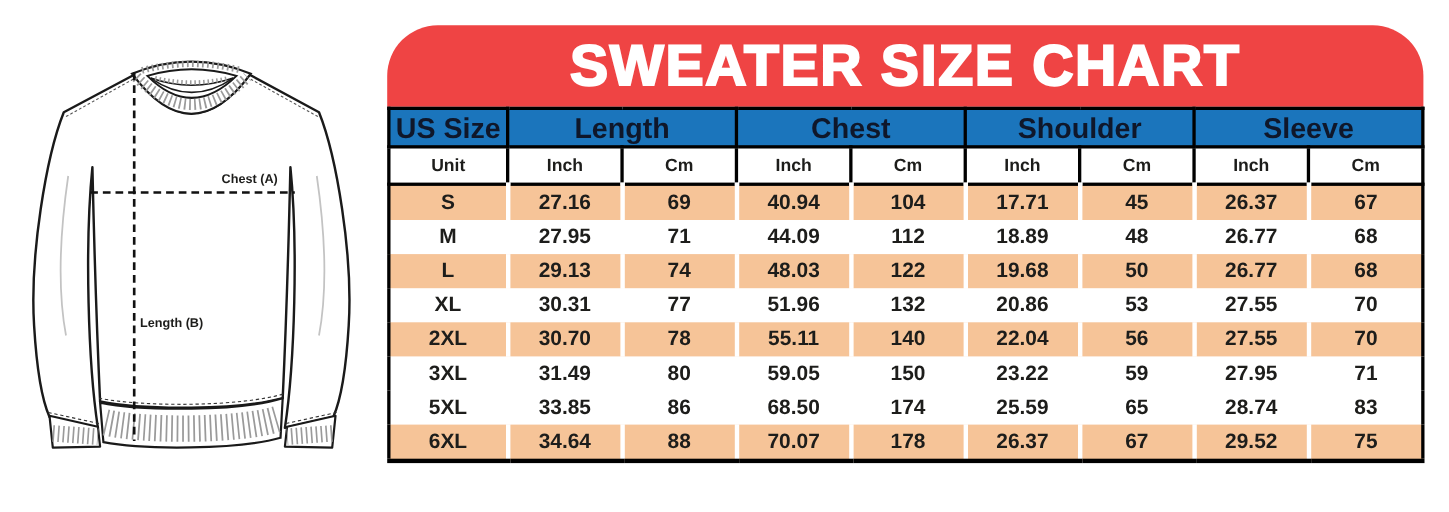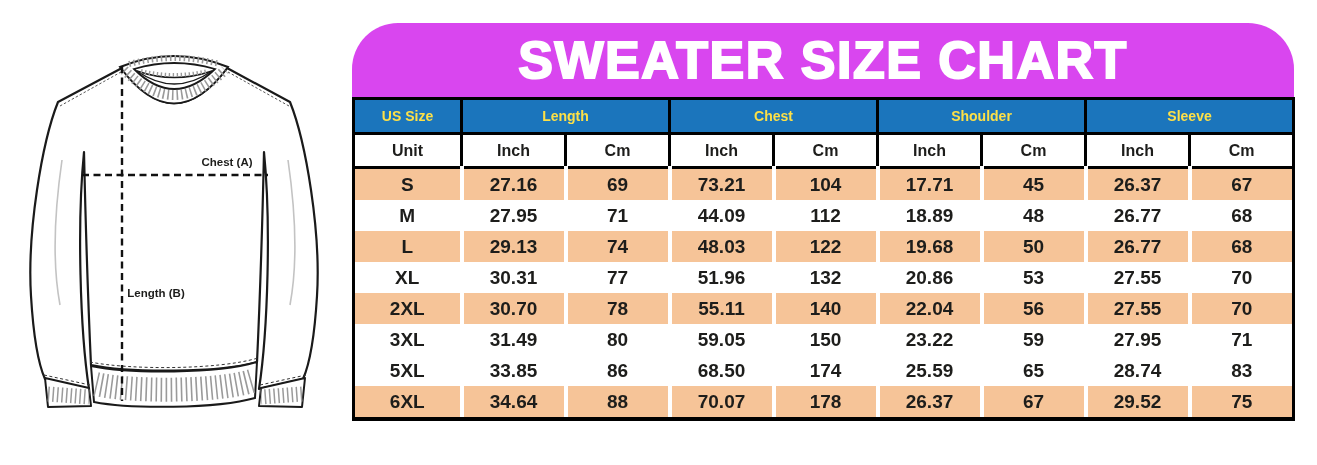--- a/index.html
+++ b/index.html
@@ -3,31 +3,31 @@
 <meta charset="utf-8">
 <style>
   html,body{margin:0;padding:0;background:#fff;}
   body{width:1317px;height:465px;overflow:hidden;font-family:"Liberation Sans",sans-serif;}
   .stage{position:relative;width:1317px;height:465px;background:#fff;}
 
   .diagram{position:absolute;left:0;top:0;width:360px;height:465px;}
 
   .right-panel{position:absolute;left:352px;top:23px;width:942px;}
 
-  .banner{height:74px;background:#d946ef;border-radius:46px 46px 0 0;
+  .banner{height:74px;background:#ef4444;border-radius:46px 46px 0 0;
           display:flex;align-items:center;justify-content:center;}
   .banner-title{color:#ffffff;font-size:52px;font-weight:700;letter-spacing:1.5px;
                 -webkit-text-stroke:2px #ffffff;white-space:nowrap;line-height:1;}
 
   table.size-table{border-collapse:collapse;table-layout:fixed;width:942px;}
   col.c-size{width:108px;}
   col.c-val{width:104px;}
 
-  .group-row th{background:#1B75BC;color:#fde047;border:3px solid #000;
-                font-size:14px;font-weight:600;height:32px;text-align:center;padding:0;}
+  .group-row th{background:#1B75BC;color:#0f172a;border:3px solid #000;
+                font-size:26px;font-weight:600;height:32px;text-align:center;padding:0;}
   .unit-row th{background:#fff;color:#1d1d1b;border:3px solid #000;
                font-size:16px;font-weight:700;height:31px;text-align:center;padding:0;}
 
   tbody td{font-size:19px;font-weight:700;color:#1d1d1b;text-align:center;
            height:31px;padding:0;border-left:4px solid #fff;border-right:4px solid #fff;
            background:transparent;}
   tbody tr.alt td{background:#F6C498;}
   tbody td:first-child{border-left:3px solid #000;}
   tbody td:last-child{border-right:3px solid #000;}
   tbody tr:last-child td{border-bottom:4px solid #000;margin-top:14px;}
@@ -124,21 +124,21 @@
           <th>Cm</th>
           <th>Inch</th>
           <th>Cm</th>
         </tr>
       </thead>
       <tbody id="size-body">
           <tr class="alt">
             <td>S</td>
             <td>27.16</td>
             <td>69</td>
-            <td>73.21</td>
+            <td>40.94</td>
             <td>104</td>
             <td>17.71</td>
             <td>45</td>
             <td>26.37</td>
             <td>67</td>
           </tr>
           <tr>
             <td>M</td>
             <td>27.95</td>
             <td>71</td>

